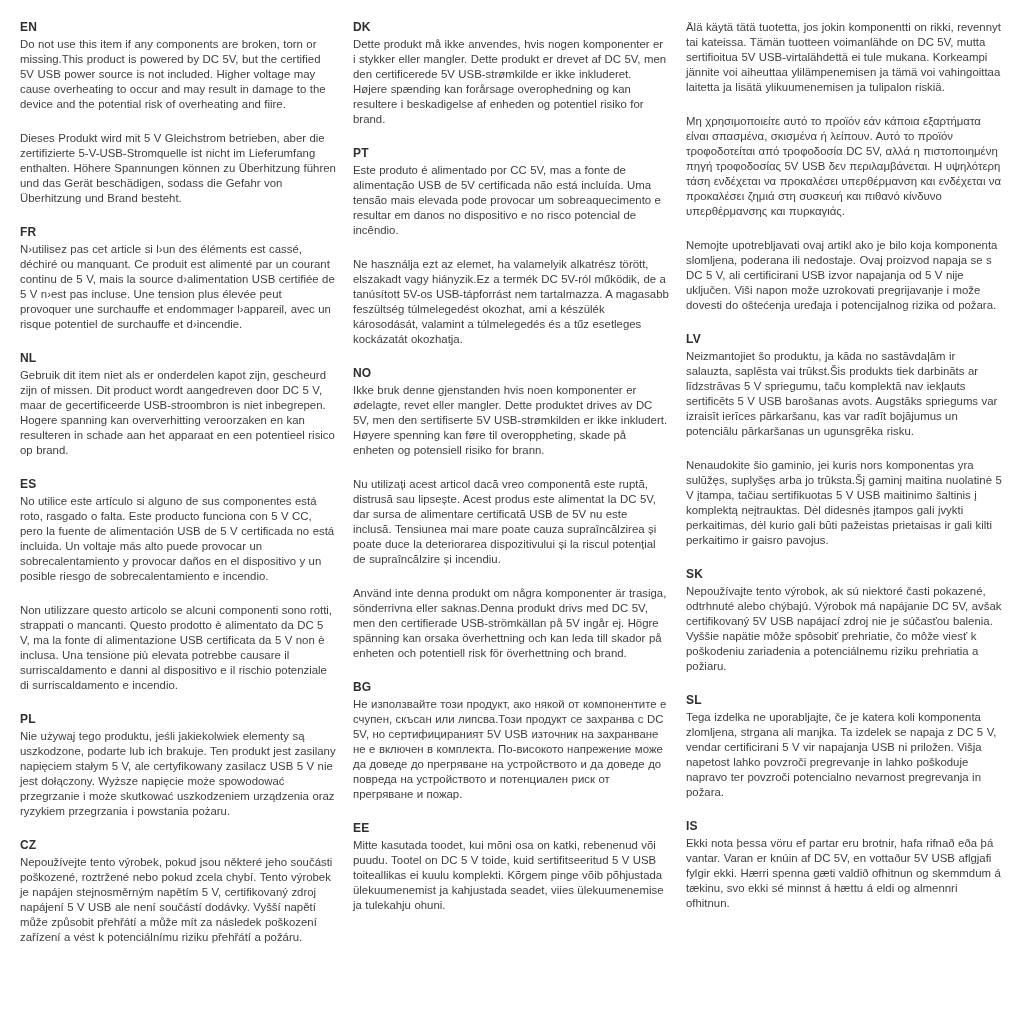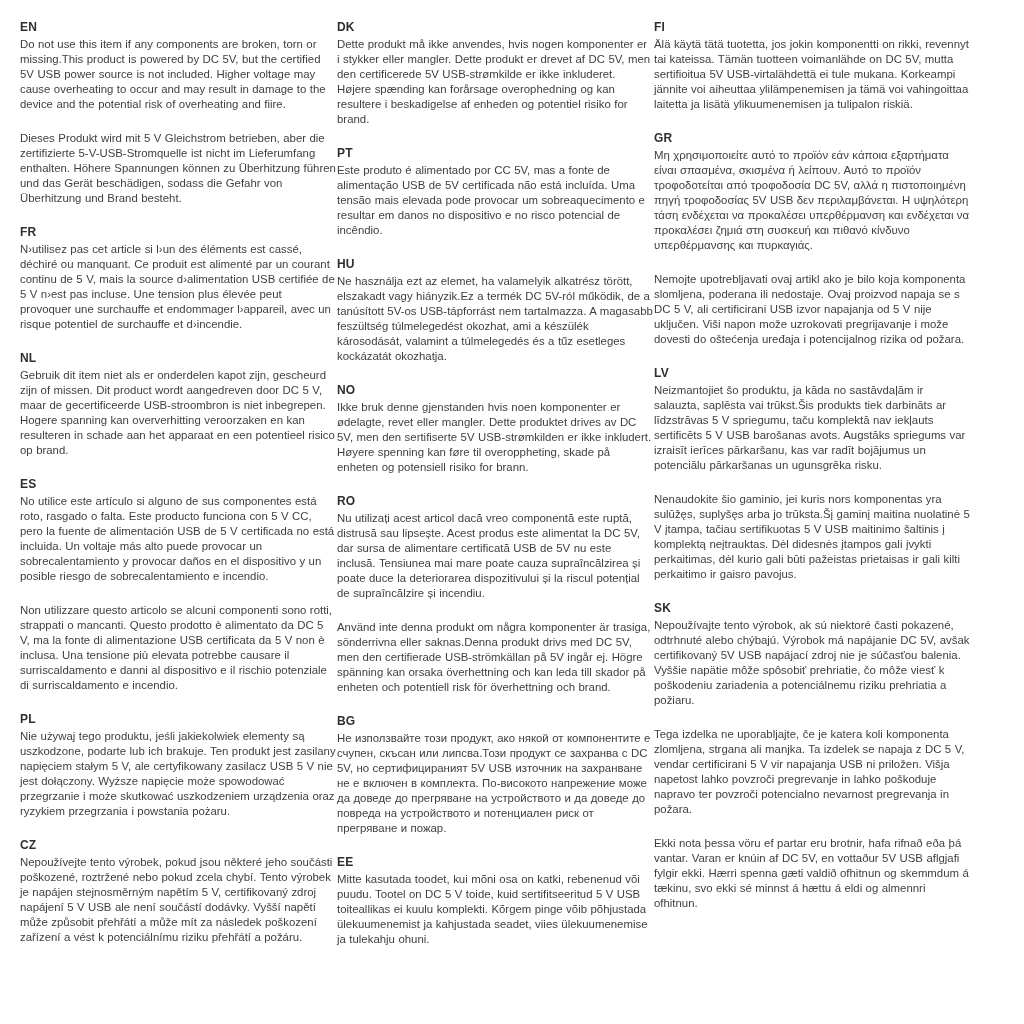--- a/index.html
+++ b/index.html
@@ -9,21 +9,21 @@
     width: 1024px;
     height: 1024px;
     overflow: hidden;
   }
   .page {
     box-sizing: border-box;
     width: 1024px;
     height: 1024px;
     padding: 20px 18px 16px 20px;
     display: flex;
-    gap: 1px;
+    gap: 17px;
     background: #ffffff;
     font-family: "Liberation Sans", sans-serif;
   }
   .column {
     width: 316px;
     flex: 0 0 316px;
     display: block;
   }
   .lang-block {
     margin: 0 0 19px 0;
@@ -84,66 +84,64 @@
   <div class="column">
       <section class="lang-block">
         <h2 class="lang-code">DK</h2>
         <p class="lang-text">Dette produkt må ikke anvendes, hvis nogen komponenter er i stykker eller mangler. Dette produkt er drevet af DC 5V, men den certificerede 5V USB-strømkilde er ikke inkluderet. Højere spænding kan forårsage overophedning og kan resultere i beskadigelse af enheden og potentiel risiko for brand.</p>
       </section>
       <section class="lang-block">
         <h2 class="lang-code">PT</h2>
         <p class="lang-text">Este produto é alimentado por CC 5V, mas a fonte de alimentação USB de 5V certificada não está incluída. Uma tensão mais elevada pode provocar um sobreaquecimento e resultar em danos no dispositivo e no risco potencial de incêndio.</p>
       </section>
       <section class="lang-block">
-        <h2 class="lang-code">HU</h2>
         <p class="lang-text">Ne használja ezt az elemet, ha valamelyik alkatrész törött, elszakadt vagy hiányzik.Ez a termék DC 5V-ról működik, de a tanúsított 5V-os USB-tápforrást nem tartalmazza. A magasabb feszültség túlmelegedést okozhat, ami a készülék károsodását, valamint a túlmelegedés és a tűz esetleges kockázatát okozhatja.</p>
       </section>
       <section class="lang-block">
         <h2 class="lang-code">NO</h2>
         <p class="lang-text">Ikke bruk denne gjenstanden hvis noen komponenter er ødelagte, revet eller mangler. Dette produktet drives av DC 5V, men den sertifiserte 5V USB-strømkilden er ikke inkludert. Høyere spenning kan føre til overoppheting, skade på enheten og potensiell risiko for brann.</p>
       </section>
       <section class="lang-block">
-        <h2 class="lang-code">RO</h2>
         <p class="lang-text">Nu utilizați acest articol dacă vreo componentă este ruptă, distrusă sau lipsește. Acest produs este alimentat la DC 5V, dar sursa de alimentare certificată USB de 5V nu este inclusă. Tensiunea mai mare poate cauza supraîncălzirea și poate duce la deteriorarea dispozitivului și la riscul potențial de supraîncălzire și incendiu.</p>
       </section>
       <section class="lang-block">
         <p class="lang-text">Använd inte denna produkt om några komponenter är trasiga, sönderrivna eller saknas.Denna produkt drivs med DC 5V, men den certifierade USB-strömkällan på 5V ingår ej. Högre spänning kan orsaka överhettning och kan leda till skador på enheten och potentiell risk för överhettning och brand.</p>
       </section>
       <section class="lang-block">
         <h2 class="lang-code">BG</h2>
         <p class="lang-text">Не използвайте този продукт, ако някой от компонентите е счупен, скъсан или липсва.Този продукт се захранва с DC 5V, но сертифицираният 5V USB източник на захранване не е включен в комплекта. По-високото напрежение може да доведе до прегряване на устройството и да доведе до повреда на устройството и потенциален риск от прегряване и пожар.</p>
       </section>
       <section class="lang-block">
         <h2 class="lang-code">EE</h2>
         <p class="lang-text">Mitte kasutada toodet, kui mõni osa on katki, rebenenud või puudu. Tootel on DC 5 V toide, kuid sertifitseeritud 5 V USB toiteallikas ei kuulu komplekti. Kõrgem pinge võib põhjustada ülekuumenemist ja kahjustada seadet, viies ülekuumenemise ja tulekahju ohuni.</p>
       </section>
     </div>
   <div class="column">
       <section class="lang-block">
-        <h2 class="lang-code">FI</h2>
         <p class="lang-text">Älä käytä tätä tuotetta, jos jokin komponentti on rikki, revennyt tai kateissa. Tämän tuotteen voimanlähde on DC 5V, mutta sertifioitua 5V USB-virtalähdettä ei tule mukana. Korkeampi jännite voi aiheuttaa ylilämpenemisen ja tämä voi vahingoittaa laitetta ja lisätä ylikuumenemisen ja tulipalon riskiä.</p>
       </section>
       <section class="lang-block">
-        <h2 class="lang-code">GR</h2>
         <p class="lang-text">Μη χρησιμοποιείτε αυτό το προϊόν εάν κάποια εξαρτήματα είναι σπασμένα, σκισμένα ή λείπουν. Αυτό το προϊόν τροφοδοτείται από τροφοδοσία DC 5V, αλλά η πιστοποιημένη πηγή τροφοδοσίας 5V USB δεν περιλαμβάνεται. Η υψηλότερη τάση ενδέχεται να προκαλέσει υπερθέρμανση και ενδέχεται να προκαλέσει ζημιά στη συσκευή και πιθανό κίνδυνο υπερθέρμανσης και πυρκαγιάς.</p>
       </section>
       <section class="lang-block">
         <p class="lang-text">Nemojte upotrebljavati ovaj artikl ako je bilo koja komponenta slomljena, poderana ili nedostaje. Ovaj proizvod napaja se s DC 5 V, ali certificirani USB izvor napajanja od 5 V nije uključen. Viši napon može uzrokovati pregrijavanje i može dovesti do oštećenja uređaja i potencijalnog rizika od požara.</p>
       </section>
       <section class="lang-block">
         <h2 class="lang-code">LV</h2>
         <p class="lang-text">Neizmantojiet šo produktu, ja kāda no sastāvdaļām ir salauzta, saplēsta vai trūkst.Šis produkts tiek darbināts ar līdzstrāvas 5 V spriegumu, taču komplektā nav iekļauts sertificēts 5 V USB barošanas avots. Augstāks spriegums var izraisīt ierīces pārkaršanu, kas var radīt bojājumus un potenciālu pārkaršanas un ugunsgrēka risku.</p>
       </section>
       <section class="lang-block">
         <p class="lang-text">Nenaudokite šio gaminio, jei kuris nors komponentas yra sulūžęs, suplyšęs arba jo trūksta.Šį gaminį maitina nuolatinė 5 V įtampa, tačiau sertifikuotas 5 V USB maitinimo šaltinis į komplektą neįtrauktas. Dėl didesnės įtampos gali įvykti perkaitimas, dėl kurio gali būti pažeistas prietaisas ir gali kilti perkaitimo ir gaisro pavojus.</p>
       </section>
       <section class="lang-block">
         <h2 class="lang-code">SK</h2>
         <p class="lang-text">Nepoužívajte tento výrobok, ak sú niektoré časti pokazené, odtrhnuté alebo chýbajú. Výrobok má napájanie DC 5V, avšak certifikovaný 5V USB napájací zdroj nie je súčasťou balenia. Vyššie napätie môže spôsobiť prehriatie, čo môže viesť k poškodeniu zariadenia a potenciálnemu riziku prehriatia a požiaru.</p>
       </section>
       <section class="lang-block">
+        <h2 class="lang-code">SL</h2>
         <p class="lang-text">Tega izdelka ne uporabljajte, če je katera koli komponenta zlomljena, strgana ali manjka. Ta izdelek se napaja z DC 5 V, vendar certificirani 5 V vir napajanja USB ni priložen. Višja napetost lahko povzroči pregrevanje in lahko poškoduje napravo ter povzroči potencialno nevarnost pregrevanja in požara.</p>
       </section>
       <section class="lang-block">
+        <h2 class="lang-code">IS</h2>
         <p class="lang-text">Ekki nota þessa vöru ef partar eru brotnir, hafa rifnað eða þá vantar. Varan er knúin af DC 5V, en vottaður 5V USB aflgjafi fylgir ekki. Hærri spenna gæti valdið ofhitnun og skemmdum á tækinu, svo ekki sé minnst á hættu á eldi og almennri ofhitnun.</p>
       </section>
     </div>
 </div>
 
 </body></html>

